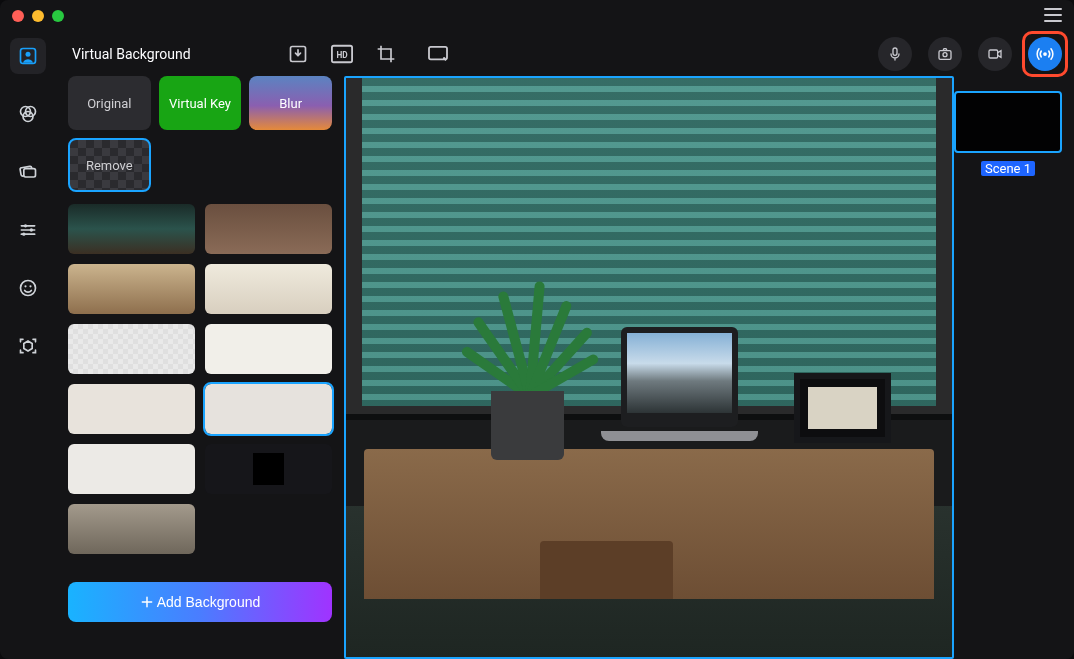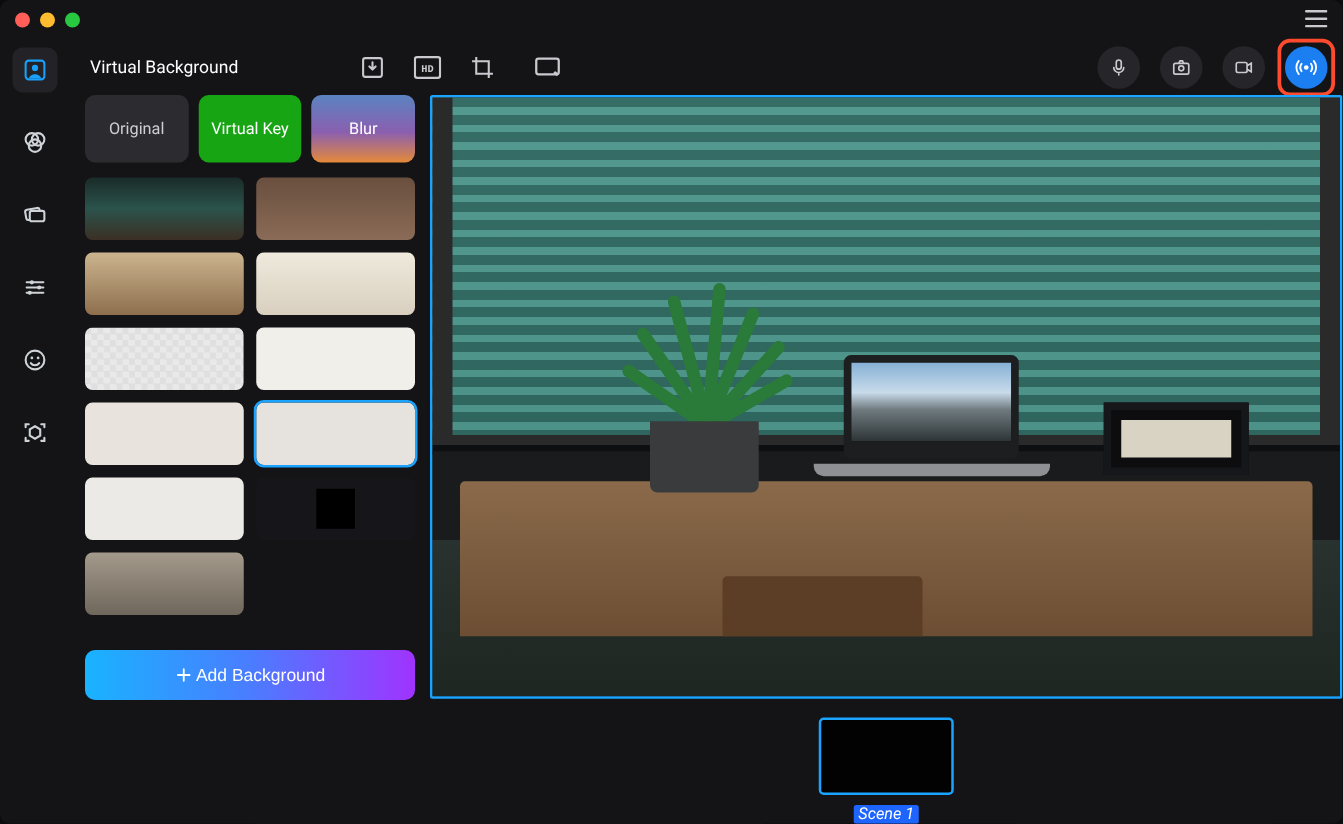--- a/index.html
+++ b/index.html
@@ -59,21 +59,21 @@
     padding: 0 12px;
     gap: 16px;
   }
   .title {
     font-size: 14px; color:#fdfdff;
     min-width: 200px; padding-left: 4px;
   }
   .tb-group { display:flex; gap:16px; align-items:center; }
   .tb-icon {
     width:28px; height:28px; display:flex; align-items:center; justify-content:center;
-    color:#c9c9cf; cursor:pointer;font-family:Liberation Mono, monospace;
+    color:#c9c9cf; cursor:pointer;
   }
   .tb-spacer { flex:1 1 auto; }
   .pill {
     width:34px; height:34px; border-radius:50%;
     background:#26262a; display:flex; align-items:center; justify-content:center;
     color:#c9c9cf; cursor:pointer;
   }
   .pill.stream { background:#1b7ff2; color:#fff; position:relative; }
   .highlight-ring {
     position:absolute; inset:-6px;
@@ -129,21 +129,21 @@
   .bg11 { background: linear-gradient(180deg,#a39a8c 0%, #6f675b 100%); }
 
   .add-bg-btn {
     margin-top: 28px;
     height: 40px; border:none; cursor:pointer; border-radius:8px;
     color:#fff; font-size:14px; display:flex; align-items:center; justify-content:center; gap:3px;
     background: linear-gradient(90deg, #19b3ff 0%, #4a7dff 50%, #a033ff 100%);
   }
 
   .preview-area {
-    flex:1 1 auto; display:flex; flex-direction:column; min-width:0;font-style:italic;
+    flex:1 1 auto; display:flex; padding-right:12px; min-width:0;
   }
   .preview {
     flex:1 1 auto; min-height:0;
     border:2px solid #1aa4ff; border-radius:2px;
     background:#0c0c0d; position:relative; overflow:hidden;
   }
   .preview-scene { position:absolute; inset:0; }
   .sky { position:absolute; inset:0; background:linear-gradient(180deg,#7c8a8a 0%, #455a55 40%, #2e3834 60%, #1e2622 100%); }
   .blinds {
     position:absolute; left:0; right:0; top:0; height:58%;
@@ -323,20 +323,23 @@
         <div class="left-panel">
           <div class="mode-grid">
             <div class="mode-tile original">
                 <span>Original</span>
               </div>
             <div class="mode-tile chroma">
                 <span>Virtual Key</span>
               </div>
             <div class="mode-tile blur">
                 <span>Blur</span>
+              </div>
+            <div class="mode-tile remove">
+                <span>Remove</span>
               </div>
           </div>
           <div class="bg-grid">
             <div class="thumb bg1"></div>
             <div class="thumb bg2"></div>
             <div class="thumb bg3"></div>
             <div class="thumb bg4"></div>
             <div class="thumb bg5"></div>
             <div class="thumb bg6"></div>
             <div class="thumb bg7"></div>

